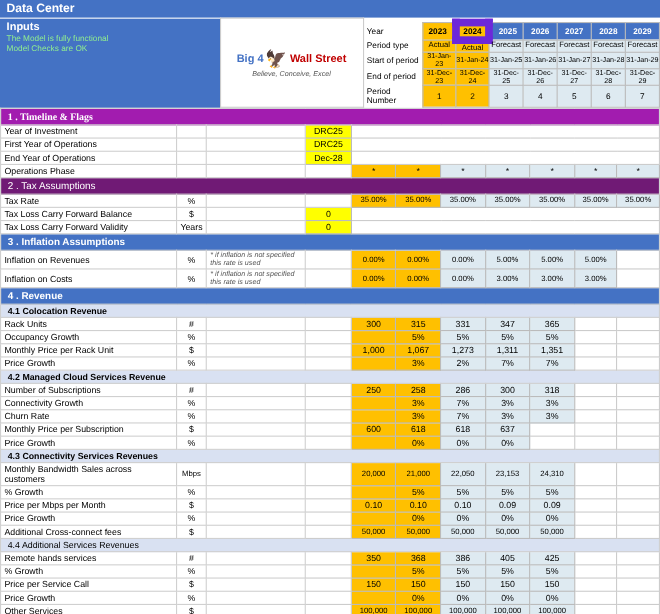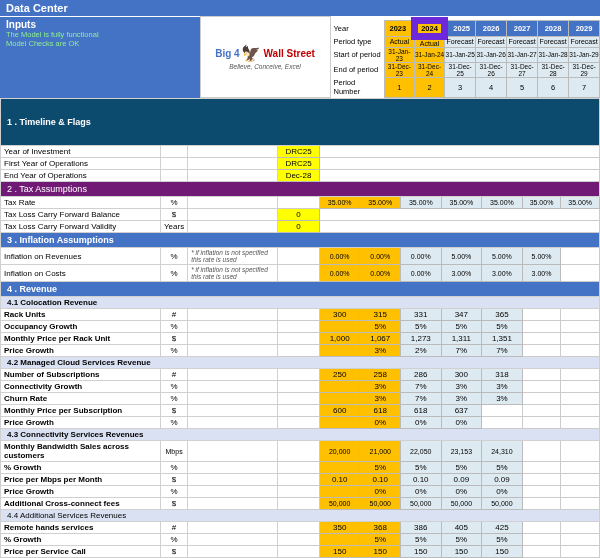--- a/index.html
+++ b/index.html
@@ -39,21 +39,21 @@
       font-size: 8.5px;
     }
     .input-cell {
       background: #FFFF00;
       text-align: center;
     }
     .label-col { width: 160px; }
     .unit-col { width: 25px; text-align: center; }
     .note-col { width: 90px; font-style: italic; font-size: 7px; color: #555; }
     .indent1 { padding-left: 10px; }
-    .indent2 { padding-left: 20px; font-weight: bold; }
+    .indent2 { padding-left: 20px; }
   </style>
 </head>
 <body>
 
 <div>
 
   <div class="top-header">
     <span>Data Center</span>
   </div>
 
@@ -130,21 +130,21 @@
             </table>
       </td>
     </tr>
   </tbody>
     </table>
 
   <table class="main-table">
 
     <tbody>
         <tr class="section-header">
-      <td colspan="12" style="background:#0c4a6e; color:white; font-weight:bold; padding:18px 6px;">1 . Timeline &amp; Flags</td>
+      <td colspan="12" style="background:#a21caf; color:white; font-weight:bold; padding:2px 6px;font-family:Liberation Serif, serif;">1 . Timeline &amp; Flags</td>
     </tr>
     <tr>
       <td class="label-col indent1">Year of Investment</td>
       <td class="unit-col"></td>
       <td class="note-col"></td>
       <td class="input-cell" style="background:#FFFF00; border:1px solid #bbb;">DRC25</td>
       <td colspan="8" style="border:1px solid #ccc;"></td>
     </tr>
     <tr>
       <td class="label-col indent1">First Year of Operations</td>
@@ -152,20 +152,33 @@
       <td class="note-col"></td>
       <td class="input-cell" style="background:#FFFF00; border:1px solid #bbb;">DRC25</td>
       <td colspan="8" style="border:1px solid #ccc;"></td>
     </tr>
     <tr>
       <td class="label-col indent1">End Year of Operations</td>
       <td class="unit-col"></td>
       <td class="note-col"></td>
       <td class="input-cell" style="background:#FFFF00; border:1px solid #bbb;">Dec-28</td>
       <td colspan="8" style="border:1px solid #ccc;"></td>
+    </tr>
+    <tr>
+      <td class="label-col indent1">Operations Phase</td>
+      <td class="unit-col"></td>
+      <td class="note-col"></td>
+      <td style="border:1px solid #ccc; text-align:center;"></td>
+      <td style="background:#FFC000; border:1px solid #bbb; text-align:center;">*</td>
+      <td style="background:#FFC000; border:1px solid #bbb; text-align:center;">*</td>
+      <td style="background:#DEEAF1; border:1px solid #bbb; text-align:center;">*</td>
+      <td style="background:#DEEAF1; border:1px solid #bbb; text-align:center;">*</td>
+      <td style="background:#DEEAF1; border:1px solid #bbb; text-align:center;">*</td>
+      <td style="background:#DEEAF1; border:1px solid #bbb; text-align:center;">*</td>
+      <td style="background:#DEEAF1; border:1px solid #bbb; text-align:center;">*</td>
     </tr>
 
     <tr class="section-header">
       <td colspan="12" style="background:#701a75; color:white; font-weight:normal; padding:2px 6px;">2 . Tax Assumptions</td>
     </tr>
     <tr>
       <td class="label-col indent1">Tax Rate</td>
       <td class="unit-col" style="text-align:center;">%</td>
       <td class="note-col"></td>
       <td style="border:1px solid #ccc;"></td>

